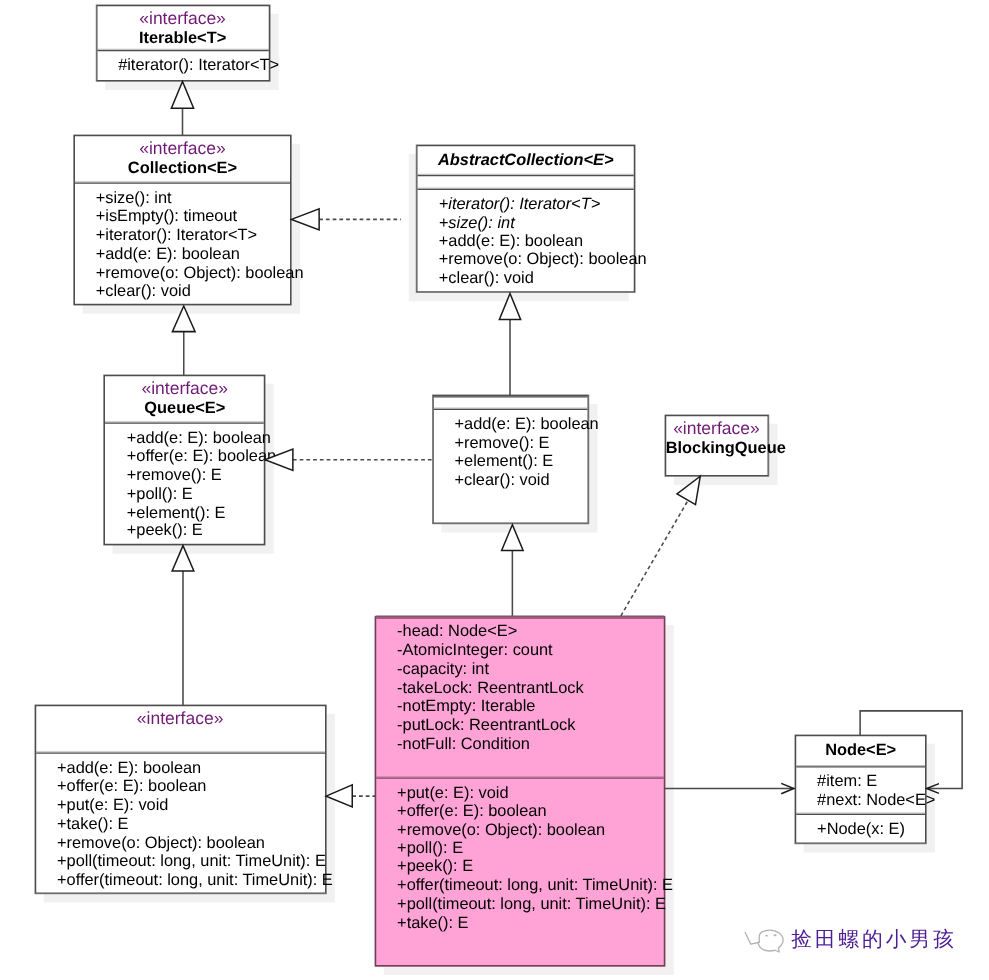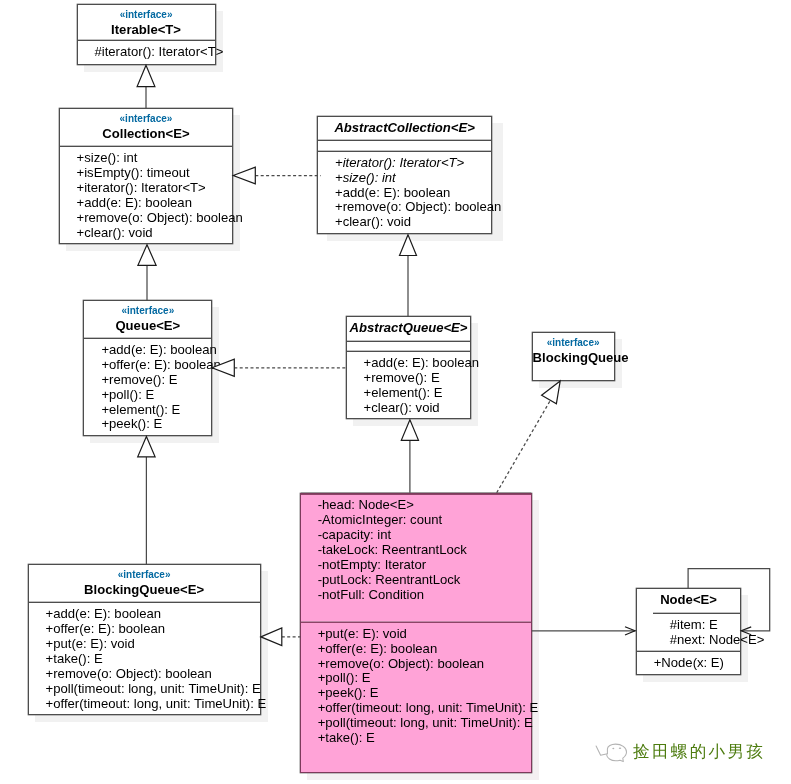--- a/index.html
+++ b/index.html
@@ -6,33 +6,33 @@
 html,body{margin:0;padding:0;background:#fff;}
 body{width:791px;height:784px;overflow:hidden;position:relative;
  font-family:"Liberation Sans",sans-serif;-webkit-font-smoothing:antialiased;text-rendering:optimizeLegibility;}
 #stage{position:absolute;inset:0;width:791px;height:784px;}
 .box{position:absolute;box-sizing:border-box;border:1.2px solid #4d4d4d;background:#fff;
  box-shadow:0 0 0 0.35px #5c5c5c;}
 .shadow{position:absolute;background:#efefef;}
 .boxlayer{position:absolute;inset:0;}
 .hdr{box-sizing:border-box;text-align:center;padding-top:2.1px;}
 .hdr.nostereo{padding-top:2.9px;}
-.stereo{font-size:10px;line-height:15px;color:#0369a1;font-weight:bold;}
+.stereo{font-size:14px;line-height:15px;color:#701a75;}
 .cname{font-weight:bold;font-size:13.1px;line-height:15.5px;color:#000;}
 .cname.ital{font-style:italic;}
 .cmp{box-sizing:border-box;border-top:1.2px solid #4d4d4d;overflow:visible;position:relative;}
 .cmp::before{content:'';position:absolute;left:0;right:0;top:-2.2px;height:1px;background:#5c5c5c;opacity:0.38;}
 .cmp .row{font-size:13.1px;line-height:14.9px;color:#000;white-space:nowrap;padding-left:17px;}
 .cmp .row.ital{font-style:italic;}
 .cmp.pad{padding-top:3.9px;}
 .box.hl{border-color:#7c3a5b;background:#ffa3d7;}
 .box.hl .cmp{border-top-color:#8d4467;}
 svg#edges{position:absolute;left:0;top:0;width:791px;height:784px;pointer-events:none;}
 #watermark{position:absolute;display:flex;align-items:center;}
-#wm-text{font-size:16.6px;color:#4d7c0f;letter-spacing:2.3px;}
+#wm-text{font-size:16.6px;color:#4c1d95;letter-spacing:2.3px;}
 </style>
 </head>
 <body>
 
 <div id="stage">
 <div class="boxlayer">
 <div class="shadow" style="left:83.5px;top:11.0px;width:139.1px;height:61.3px;background:#f1f1f1;"></div>
 <div class="shadow" style="left:65.55px;top:115.25px;width:174.85px;height:136.0px;background:#f1f1f1;"></div>
 <div class="shadow" style="left:327.4px;top:123.2px;width:175.2px;height:118.1px;background:#f1f1f1;"></div>
 <div class="shadow" style="left:90.4px;top:307.2px;width:128.9px;height:136.2px;background:#f1f1f1;"></div>
@@ -58,21 +58,21 @@
   </div>
   <div class="cmp pad" style="">
     <div class="row">+size(): int</div>
     <div class="row">+isEmpty(): timeout</div>
     <div class="row">+iterator(): Iterator&lt;T&gt;</div>
     <div class="row">+add(e: E): boolean</div>
     <div class="row">+remove(o: Object): boolean</div>
     <div class="row">+clear(): void</div>
   </div>
 </div>
-<div class="box" style="left:317px;top:116.2px;width:175.2px;height:118.1px;">
+<div class="box" style="left:333px;top:116.2px;width:175.2px;height:118.1px;">
   <div class="hdr nostereo" style="height:22.8px;">
     <div class="cname ital">AbstractCollection&lt;E&gt;</div>
   </div>
   <div class="cmp" style="height:10.9px;"></div>
   <div class="cmp pad" style="">
     <div class="row ital">+iterator(): Iterator&lt;T&gt;</div>
     <div class="row ital">+size(): int</div>
     <div class="row">+add(e: E): boolean</div>
     <div class="row">+remove(o: Object): boolean</div>
     <div class="row">+clear(): void</div>
@@ -86,78 +86,74 @@
   <div class="cmp pad" style="">
     <div class="row">+add(e: E): boolean</div>
     <div class="row">+offer(e: E): boolean</div>
     <div class="row">+remove(): E</div>
     <div class="row">+poll(): E</div>
     <div class="row">+element(): E</div>
     <div class="row">+peek(): E</div>
   </div>
 </div>
 <div class="box" style="left:345.6px;top:316.3px;width:125.9px;height:102.9px;">
-  <div class="hdr nostereo" style="height:24.0px;">
-    <div class="cname ital">AbstractQueue&lt;E&gt;</div>
-  </div>
   <div class="cmp" style="height:9.6px;"></div>
   <div class="cmp pad" style="">
     <div class="row">+add(e: E): boolean</div>
     <div class="row">+remove(): E</div>
     <div class="row">+element(): E</div>
     <div class="row">+clear(): void</div>
   </div>
 </div>
 <div class="box" style="left:531.6px;top:332.3px;width:83.1px;height:49.1px;">
   <div class="hdr" style="height:49.1px;">
     <div class="stereo">«interface»</div>
     <div class="cname">BlockingQueue</div>
   </div>
 </div>
 <div class="box" style="left:27.6px;top:564.2px;width:233.0px;height:151.1px;">
   <div class="hdr" style="height:37.2px;">
     <div class="stereo">«interface»</div>
-    <div class="cname">BlockingQueue&lt;E&gt;</div>
   </div>
   <div class="cmp pad" style="">
     <div class="row">+add(e: E): boolean</div>
     <div class="row">+offer(e: E): boolean</div>
     <div class="row">+put(e: E): void</div>
     <div class="row">+take(): E</div>
     <div class="row">+remove(o: Object): boolean</div>
     <div class="row">+poll(timeout: long, unit: TimeUnit): E</div>
     <div class="row">+offer(timeout: long, unit: TimeUnit): E</div>
   </div>
 </div>
 <div class="box hl" style="left:299.7px;top:492.5px;width:232.7px;height:280.8px;">
   <div class="cmp pad" style="height:128.3px;">
     <div class="row">-head: Node&lt;E&gt;</div>
     <div class="row">-AtomicInteger: count</div>
     <div class="row">-capacity: int</div>
     <div class="row">-takeLock: ReentrantLock</div>
-    <div class="row">-notEmpty: Iterator</div>
+    <div class="row">-notEmpty: Iterable</div>
     <div class="row">-putLock: ReentrantLock</div>
     <div class="row">-notFull: Condition</div>
   </div>
   <div class="cmp pad" style="">
     <div class="row">+put(e: E): void</div>
     <div class="row">+offer(e: E): boolean</div>
     <div class="row">+remove(o: Object): boolean</div>
     <div class="row">+poll(): E</div>
     <div class="row">+peek(): E</div>
     <div class="row">+offer(timeout: long, unit: TimeUnit): E</div>
     <div class="row">+poll(timeout: long, unit: TimeUnit): E</div>
     <div class="row">+take(): E</div>
   </div>
 </div>
 <div class="box" style="left:635.7px;top:588.2px;width:105.7px;height:86.35px;">
   <div class="hdr nostereo" style="height:23.85px;">
     <div class="cname">Node&lt;E&gt;</div>
   </div>
-  <div class="cmp pad" style="height:37.9px;margin-left:16px;">
+  <div class="cmp pad" style="height:37.9px;">
     <div class="row">#item: E</div>
     <div class="row">#next: Node&lt;E&gt;</div>
   </div>
   <div class="cmp pad" style="">
     <div class="row">+Node(x: E)</div>
   </div>
 </div>
 <svg id="edges" viewBox="0 0 791 784">
   <g fill="none" stroke="#4a4a4a" stroke-width="1.25">
 

